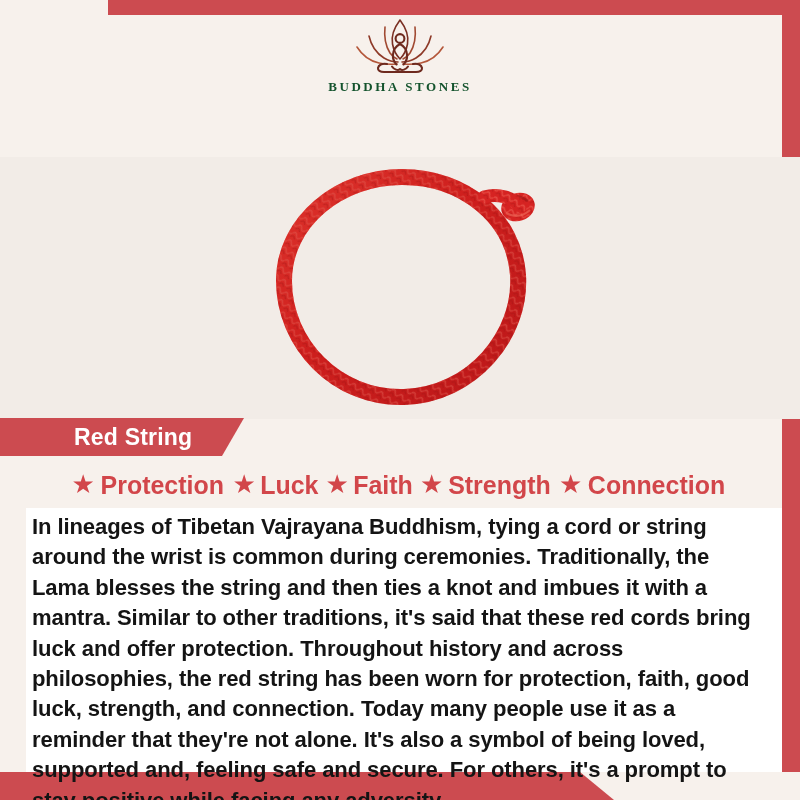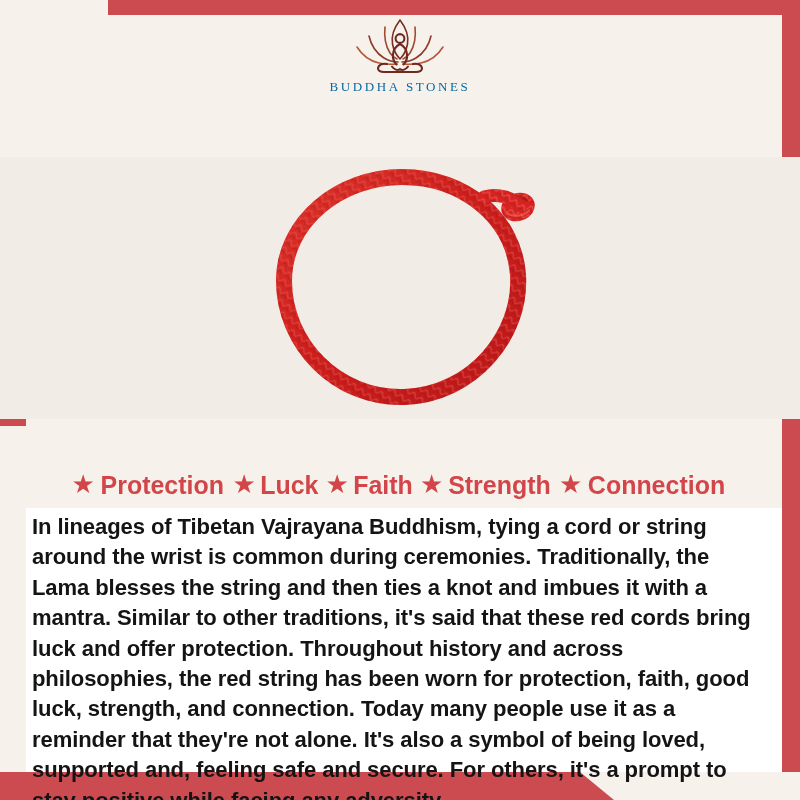--- a/index.html
+++ b/index.html
@@ -72,22 +72,22 @@
   .logo-mark {
     width: 112px;
     height: 62px;
     display: block;
   }
   .logo-word {
     margin-top: 3px;
     font-family: "Liberation Serif", serif;
     font-size: 13px;
     letter-spacing: 2.6px;
-    color: #0369a1;
-    font-weight: 400;
+    color: #14532d;
+    font-weight: 700;
   }
 
   .title-band {
     position: absolute;
     left: 152px;
     top: 103px;
     width: 500px;
     height: 54px;
     background: #fdfbf9;
     display: flex;
@@ -255,20 +255,23 @@
           <ellipse cx="286" cy="44" rx="17" ry="14" fill="url(#braid)" transform="rotate(-18 286 44)"></ellipse>
           <path d="M272 36 q12 -7 24 2" stroke="#a31616" stroke-width="2.4" fill="none" opacity="0.7"></path>
           <path d="M274 50 q13 7 24 -3" stroke="#f2705f" stroke-width="2.2" fill="none" opacity="0.6"></path>
           <path d="M252 34 C266 30, 280 34, 288 44" stroke="#d62322" stroke-width="13" fill="none" stroke-linecap="round"></path>
           <path d="M252 34 C266 30, 280 34, 288 44" stroke="url(#braid)" stroke-width="13" fill="none" stroke-linecap="round"></path>
         </g>
       </g>
     </svg>
   </div>
 
+  <div class="ribbon">
+    <span class="ribbon-text">Red String</span>
+  </div>
 
   <div class="features">
     <div class="feature">
       <span class="feature-star">★</span>
       <span class="feature-label">Protection</span>
     </div>
     <div class="feature">
       <span class="feature-star">★</span>
       <span class="feature-label">Luck</span>
     </div>

